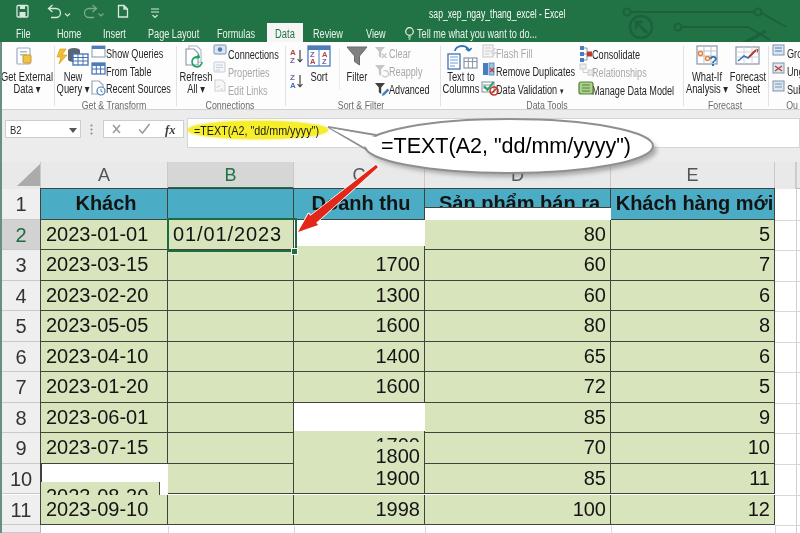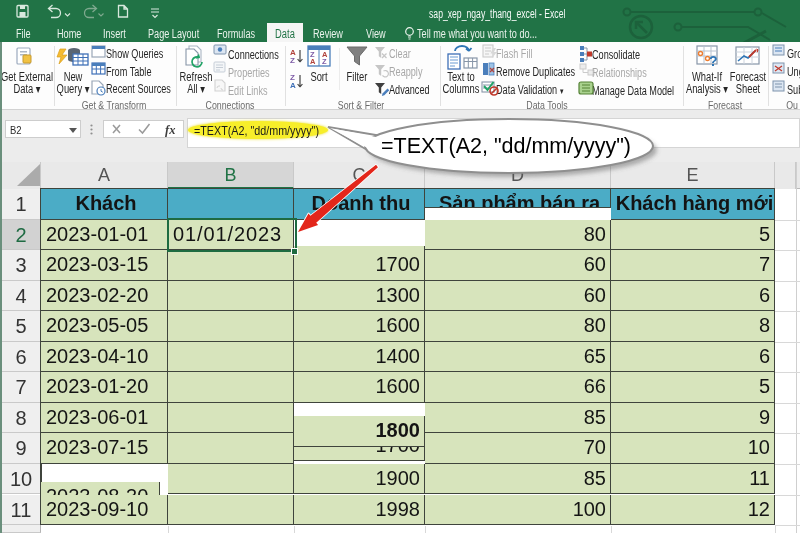--- a/index.html
+++ b/index.html
@@ -330,30 +330,30 @@
 <div class="cell txt" style="left:168px;top:463.9px;width:126px;height:30.600000000000023px;line-height:28.600000000000023px;"></div>
 <div class="cell txt" style="left:168px;top:494.5px;width:126px;height:30.5px;line-height:28.5px;"></div>
 <div class="cell hdrcell" style="left:294px;top:189px;width:131px;height:30.5px;line-height:28.5px;">Doanh thu</div>
 <div class="cell num" style="left:294px;top:212px;width:131px;height:30.599999999999994px;line-height:28.599999999999994px;margin-top:34px;">1000</div>
 <div class="cell num" style="left:294px;top:250.1px;width:131px;height:30.50000000000003px;line-height:28.50000000000003px;">1700</div>
 <div class="cell num" style="left:294px;top:280.6px;width:131px;height:30.599999999999966px;line-height:28.599999999999966px;">1300</div>
 <div class="cell num" style="left:294px;top:311.2px;width:131px;height:30.5px;line-height:28.5px;">1600</div>
 <div class="cell num" style="left:294px;top:341.7px;width:131px;height:30.600000000000023px;line-height:28.600000000000023px;">1400</div>
 <div class="cell num" style="left:294px;top:372.3px;width:131px;height:30.5px;line-height:28.5px;">1600</div>
 <div class="cell num" style="left:294px;top:402.8px;width:131px;height:30.599999999999966px;line-height:28.599999999999966px;margin-top:28px;">1700</div>
-<div class="cell num" style="left:294px;top:416px;width:131px;height:30.5px;line-height:28.5px;font-weight:bold;">1800</div>
+<div class="cell num" style="left:294px;top:442px;width:131px;height:30.5px;line-height:28.5px;">1800</div>
 <div class="cell num" style="left:294px;top:463.9px;width:131px;height:30.600000000000023px;line-height:28.600000000000023px;">1900</div>
 <div class="cell num" style="left:294px;top:494.5px;width:131px;height:30.5px;line-height:28.5px;">1998</div>
 <div class="cell hdrcell" style="left:425px;top:189px;width:186px;height:19px;line-height:28.5px;">Sản phẩm bán ra</div>
 <div class="cell num" style="left:425px;top:219.5px;width:186px;height:30.599999999999994px;line-height:28.599999999999994px;">80</div>
 <div class="cell num" style="left:425px;top:250.1px;width:186px;height:30.50000000000003px;line-height:28.50000000000003px;">60</div>
 <div class="cell num" style="left:425px;top:280.6px;width:186px;height:30.599999999999966px;line-height:28.599999999999966px;">60</div>
 <div class="cell num" style="left:425px;top:311.2px;width:186px;height:30.5px;line-height:28.5px;">80</div>
 <div class="cell num" style="left:425px;top:341.7px;width:186px;height:30.600000000000023px;line-height:28.600000000000023px;">65</div>
-<div class="cell num" style="left:425px;top:372.3px;width:186px;height:30.5px;line-height:28.5px;">66</div>
+<div class="cell num" style="left:425px;top:372.3px;width:186px;height:30.5px;line-height:28.5px;">72</div>
 <div class="cell num" style="left:425px;top:402.8px;width:186px;height:30.599999999999966px;line-height:28.599999999999966px;">85</div>
 <div class="cell num" style="left:425px;top:433.4px;width:186px;height:30.5px;line-height:28.5px;">70</div>
 <div class="cell num" style="left:425px;top:463.9px;width:186px;height:30.600000000000023px;line-height:28.600000000000023px;">85</div>
 <div class="cell num" style="left:425px;top:494.5px;width:186px;height:30.5px;line-height:28.5px;">100</div>
 <div class="cell hdrcell" style="left:611px;top:189px;width:164px;height:30.5px;line-height:28.5px;">Khách hàng mới</div>
 <div class="cell num" style="left:611px;top:219.5px;width:164px;height:30.599999999999994px;line-height:28.599999999999994px;">5</div>
 <div class="cell num" style="left:611px;top:250.1px;width:164px;height:30.50000000000003px;line-height:28.50000000000003px;">7</div>
 <div class="cell num" style="left:611px;top:280.6px;width:164px;height:30.599999999999966px;line-height:28.599999999999966px;">6</div>
 <div class="cell num" style="left:611px;top:311.2px;width:164px;height:30.5px;line-height:28.5px;">8</div>
 <div class="cell num" style="left:611px;top:341.7px;width:164px;height:30.600000000000023px;line-height:28.600000000000023px;">6</div>

